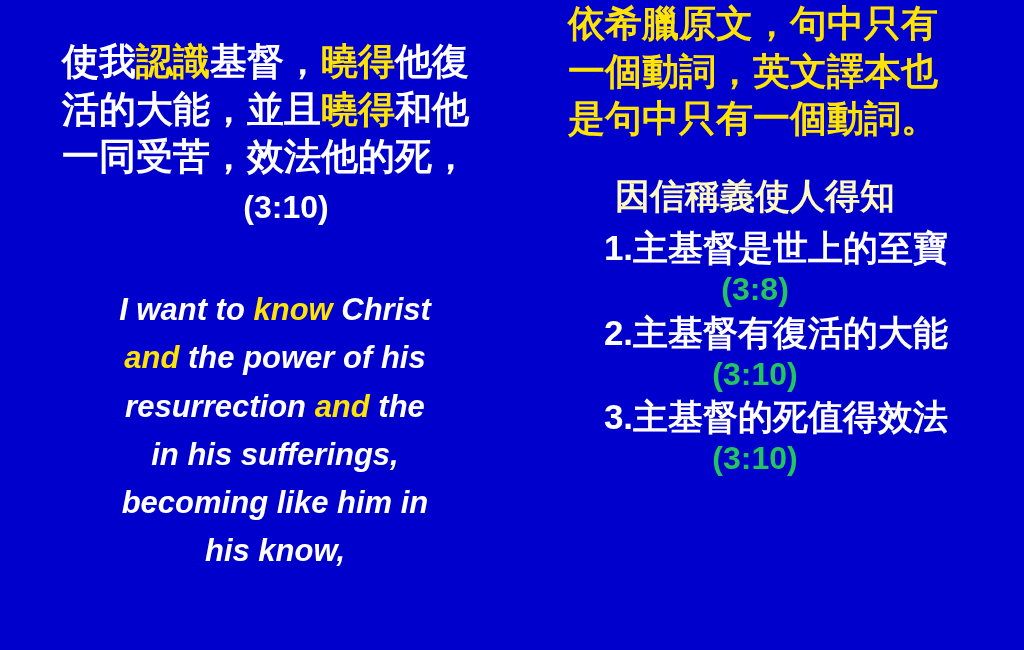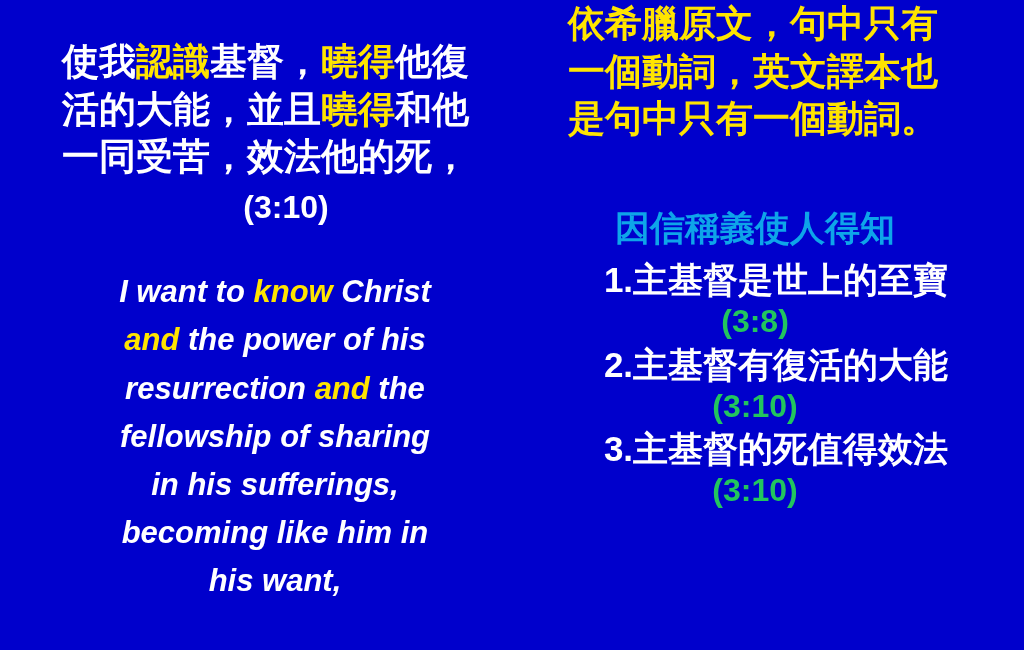--- a/index.html
+++ b/index.html
@@ -46,44 +46,44 @@
   .cn-top-left .hl { color: #ffe400; }
   .ref-center {
     text-align: center;
     font-size: 32px;
     font-weight: bold;
     color: #ffffff;
     padding-top: 6px;
   }
   
   .en-block {
-    margin-top: 40px;
+    margin-top: 58px;
     font-size: 31px;
     font-weight: bold;
     font-style: italic;
     color: #ffffff;
     line-height: 1.55;
     text-align: center;
   }
   .en-block .hl { color: #ffe400; }
   
   .cn-top-right {
     font-size: 37px;
     font-weight: bold;
     line-height: 1.29;
     color: #ffe400;
     text-align: left;
     padding-left: 48px;
   }
   
   .cn-heading {
-    margin-top: 64px;
+    margin-top: 32px;
     font-size: 35px;
     font-weight: bold;
-    color: #0ea5e9;
+    color: #fef9c3;
     text-align: center;
     line-height: 1.2;
   }
   .list {
     margin-top: 10px;
   }
   .list-item {
     font-size: 35px;
     font-weight: bold;
     color: #ffffff;
@@ -111,24 +111,23 @@
       <div><span>使我</span><span class="hl">認識</span><span>基督，</span><span class="hl">曉得</span><span>他復</span></div>
       <div><span>活的大能，並且</span><span class="hl">曉得</span><span>和他</span></div>
       <div>一同受苦，效法他的死，</div>
       <div class="ref-center">(3:10)</div>
     </div>
 
     <div class="en-block">
       <div><span>I want to </span><span class="hl">know</span><span> Christ</span></div>
       <div><span class="hl">and</span><span> the power of his</span></div>
       <div><span>resurrection </span><span class="hl">and</span><span> the</span></div>
-      <div>fellowship of sharing</div>
       <div>in his sufferings,</div>
       <div>becoming like him in</div>
-      <div>his want,</div>
+      <div>his know,</div>
     </div>
 
   </div>
 
   <div class="col col-right">
 
     <div class="cn-top-right">
       <div>依希臘原文，句中只有</div>
       <div>一個動詞，英文譯本也</div>
       <div>是句中只有一個動詞。</div>

